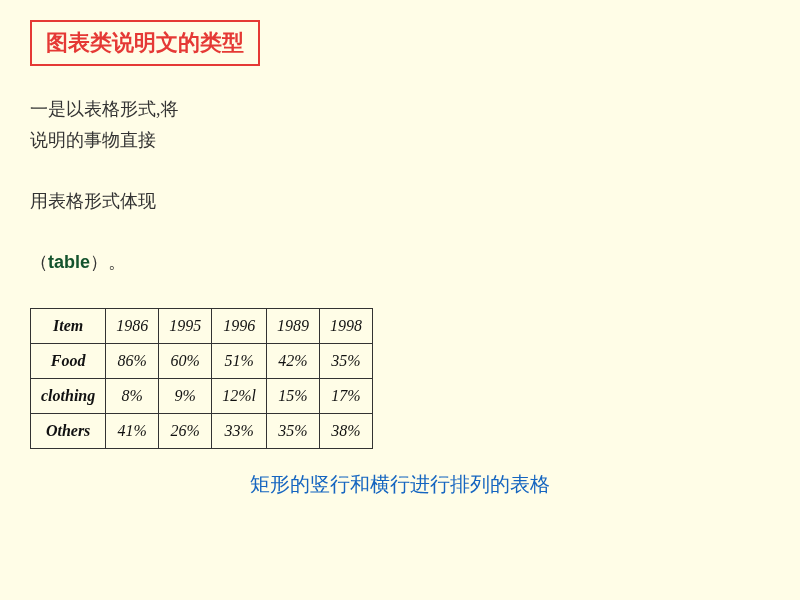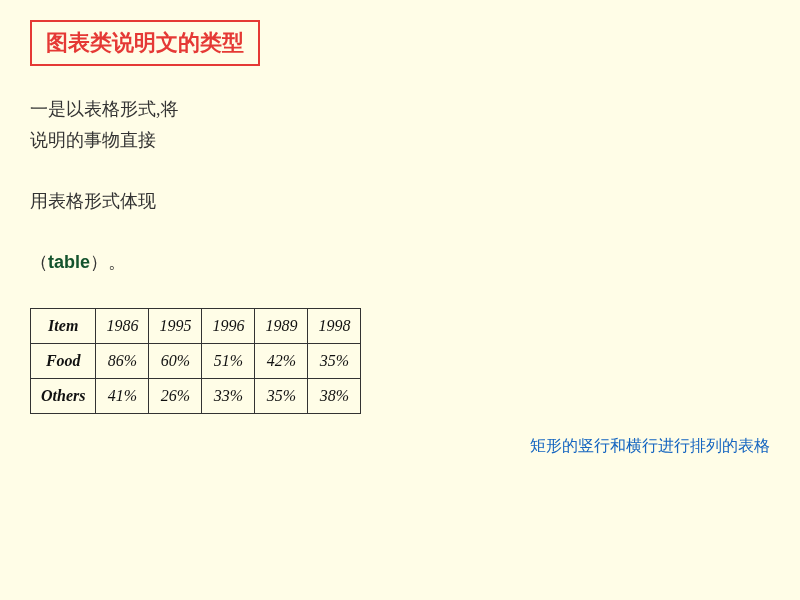--- a/index.html
+++ b/index.html
@@ -84,23 +84,23 @@
     }
 
     table tr td:first-child {
       font-weight: bold;
       text-align: center;
     }
 
     .footer-text {
       margin-top: 22px;
       color: #1565c0;
-      font-size: 16px;
+      font-size: 20px;
       font-family: "SimSun", "STSong", serif;
-      text-align: right;
+      text-align: center;
     }
   </style>
 </head>
 <body>
 
 <div class="page">
 
   <div class="title-box">
     <span class="title-text">图表类说明文的类型</span>
   </div>
@@ -129,20 +129,28 @@
         </tr>
         <tr>
           <td>Food</td>
           <td>86%</td>
           <td>60%</td>
           <td>51%</td>
           <td>42%</td>
           <td>35%</td>
         </tr>
         <tr>
+          <td>clothing</td>
+          <td>8%</td>
+          <td>9%</td>
+          <td>12%l</td>
+          <td>15%</td>
+          <td>17%</td>
+        </tr>
+        <tr>
           <td>Others</td>
           <td>41%</td>
           <td>26%</td>
           <td>33%</td>
           <td>35%</td>
           <td>38%</td>
         </tr>
       </tbody>
         </table>
     </div>

